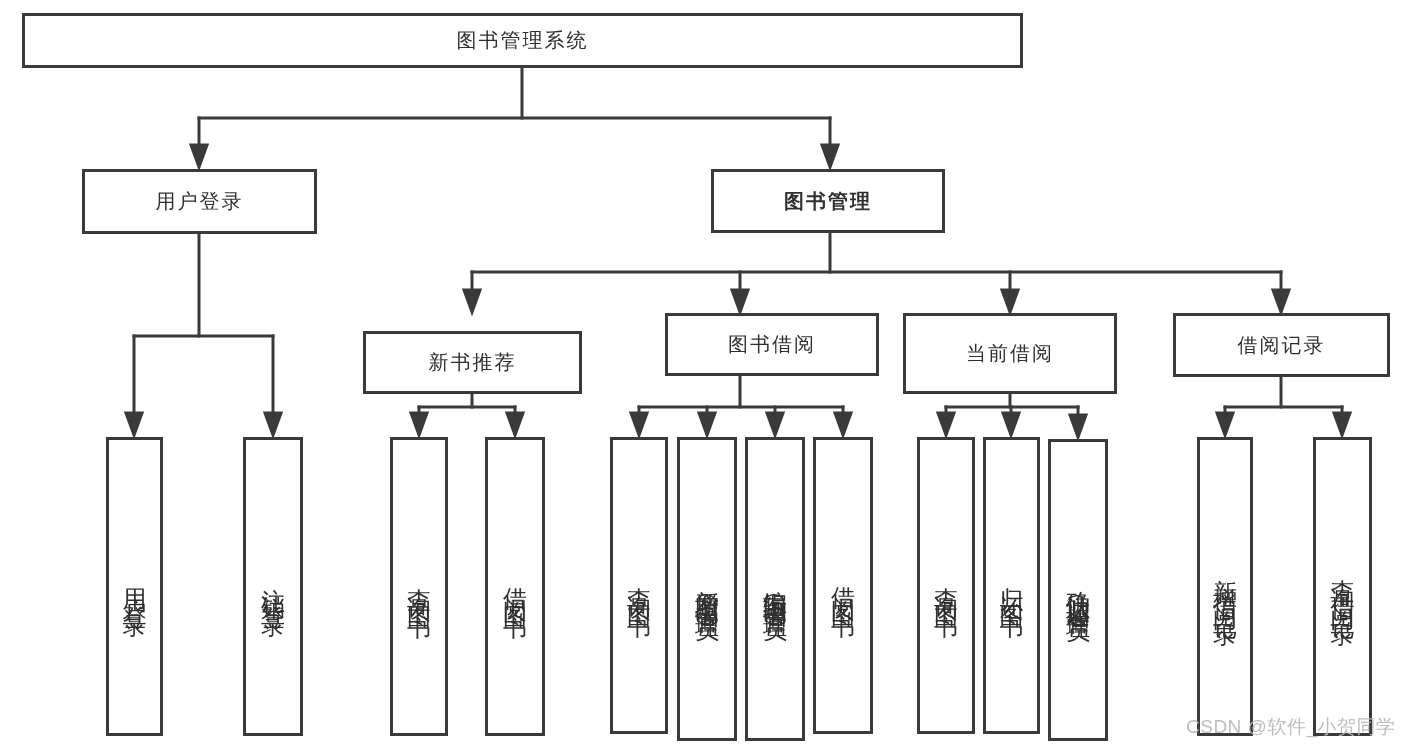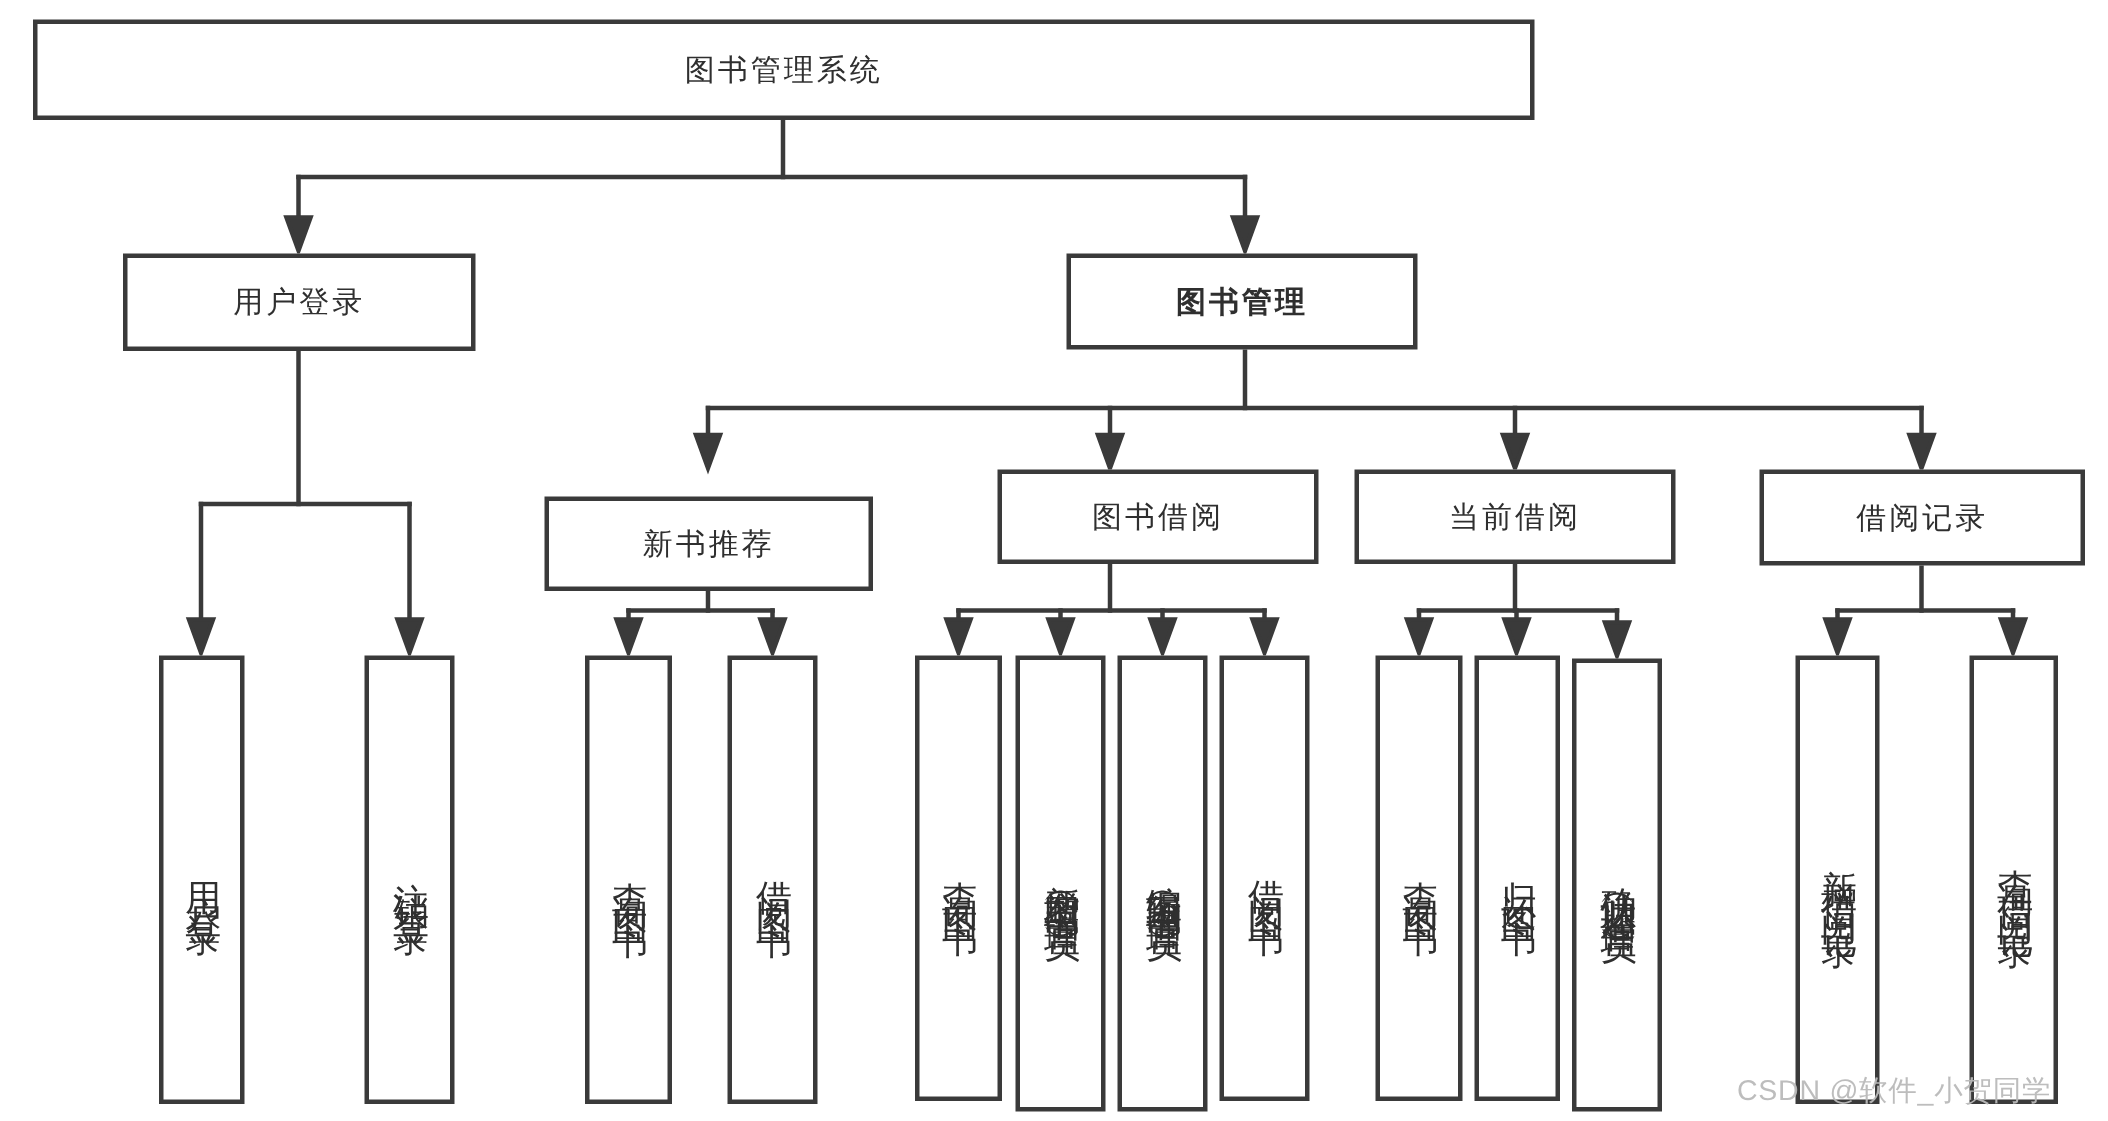--- a/index.html
+++ b/index.html
@@ -38,21 +38,21 @@
     text-orientation: mixed;
     font-size: 24px;
     letter-spacing: 9px;
     line-height: 1;
   }
   .leaf.long span {
     letter-spacing: 4px;
   }
   .watermark {
     position: absolute;
-    left: 1158px;
+    left: 1186px;
     top: 714px;
     font-size: 19px;
     color: rgba(185, 185, 185, 0.95);
     letter-spacing: 0.5px;
     z-index: 10;
     white-space: nowrap;
   }
 </style>
 </head>
 <body>
@@ -128,38 +128,38 @@
     <g>
       <line x1="1281" y1="377" x2="1281" y2="407"></line>
       <line x1="1225" y1="407" x2="1342" y2="407"></line>
       <line x1="1225" y1="407" x2="1225" y2="417"></line>
       <path d="M1225 435 L1217 413 L1233 413 Z"></path>
       <line x1="1342" y1="407" x2="1342" y2="417"></line>
       <path d="M1342 435 L1334 413 L1350 413 Z"></path>
     </g>
   </svg>
 
-  <div class="node" style="left:22px; top:13px; width:1001px; height:67px;">
+  <div class="node" style="left:22px; top:13px; width:1001px; height:55px;">
     <span>图书管理系统</span>
   </div>
 
   <div class="node" style="left:82px; top:169px; width:235px; height:65px;">
     <span>用户登录</span>
   </div>
   <div class="node" style="left:711px; top:169px; width:234px; height:64px;font-weight:bold;">
     <span>图书管理</span>
   </div>
 
   <div class="node" style="left:363px; top:331px; width:219px; height:63px;">
     <span>新书推荐</span>
   </div>
   <div class="node" style="left:633px; top:313px; width:214px; height:63px;margin-left:32px;">
     <span>图书借阅</span>
   </div>
-  <div class="node" style="left:903px; top:313px; width:214px; height:63px;">
+  <div class="node" style="left:903px; top:313px; width:214px; height:81px;">
     <span>当前借阅</span>
   </div>
   <div class="node" style="left:1173px; top:313px; width:217px; height:64px;">
     <span>借阅记录</span>
   </div>
 
   <div class="node leaf" style="left:106px; top:437px; width:57px; height:299px;">
     <span>用户登录</span>
   </div>
   <div class="node leaf" style="left:243px; top:437px; width:60px; height:299px;">

